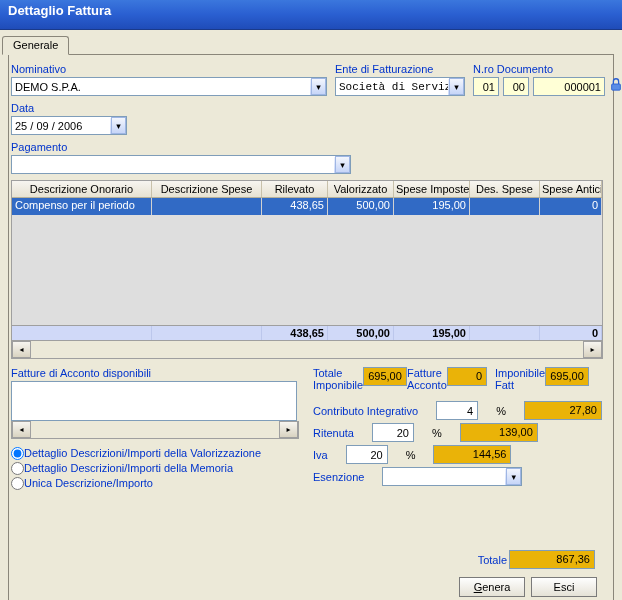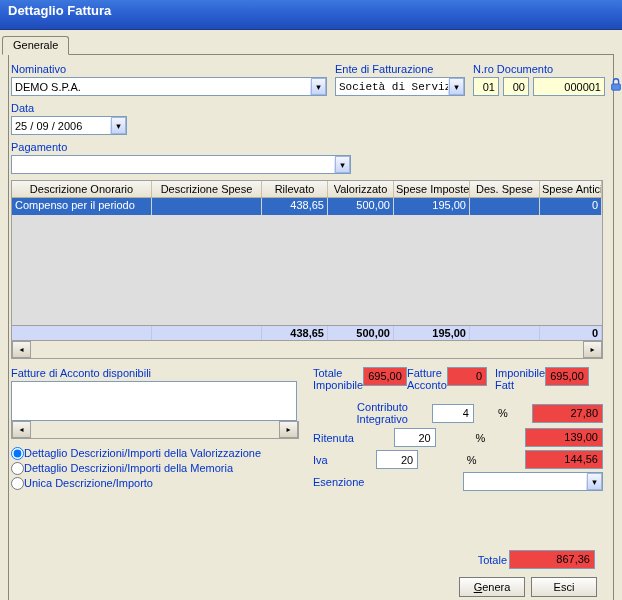--- a/index.html
+++ b/index.html
@@ -40,23 +40,23 @@
 .emptyrows{height:110px;background:#dedede}
 .gtotal{display:flex;background:#d0d9f8;border-top:1px solid #9f9f9f;font-weight:bold}
 .gtotal .gc{border-right:1px solid #bcc7ec}
 .hsb{display:flex;align-items:center;height:17px;background:#ece9d8;border-top:1px solid #9f9f9f}
 .sb-btn{width:17px;height:15px;border:1px solid #9f9f9f;background:linear-gradient(#f7f5f0,#d9d3c1);display:flex;align-items:center;justify-content:center;font-size:8px}
 .sb-track{flex:1;background:#efe}
 .acconto-box{border:1px solid #7f9db9;background:#fff;height:40px;width:286px;box-sizing:border-box}
 .midsec{display:flex;gap:10px;margin-top:8px}
 .leftmid{width:292px}
 .rightmid{flex:1}
-.valrow{display:flex;justify-content:space-between;align-items:center;gap:24px;margin-bottom:3px}
+.valrow{display:flex;justify-content:flex-start;align-items:center;gap:18px;margin-bottom:3px}
 .valrow .lbl2{color:#0033cc;font-size:11px;text-align:right}
-.valbox{border:1px solid #7f9db9;background:#ef4444;text-align:right;padding:2px 4px;width:78px;height:19px;box-sizing:border-box;font-size:11px}
+.valbox{border:1px solid #7f9db9;background:#eab308;text-align:right;padding:2px 4px;width:78px;height:19px;box-sizing:border-box;font-size:11px}
 .pctbox{border:1px solid #7f9db9;background:#fff;text-align:right;padding:2px 4px;width:42px;height:19px;box-sizing:border-box;font-size:11px}
 .radio{display:flex;align-items:flex-start;gap:0;margin-bottom:2px;font-size:11px;color:#0033cc}
 .radio input{margin:0}
 .btnbar{position:absolute;bottom:8px;right:16px;display:flex;gap:6px}
 .winbtn{border:1px solid #7a7a7a;background:linear-gradient(#fefefe,#e5e2d6);padding:3px 0;width:66px;font-size:11px;cursor:pointer;font-family:inherit}
 .pct{font-size:11px}
 .imponibile-head{display:flex;gap:8px}
 .ib-col{display:flex;flex-direction:row}
 .totale-row{position:absolute;bottom:36px;right:18px;display:flex;align-items:center;gap:2px}
 </style>

